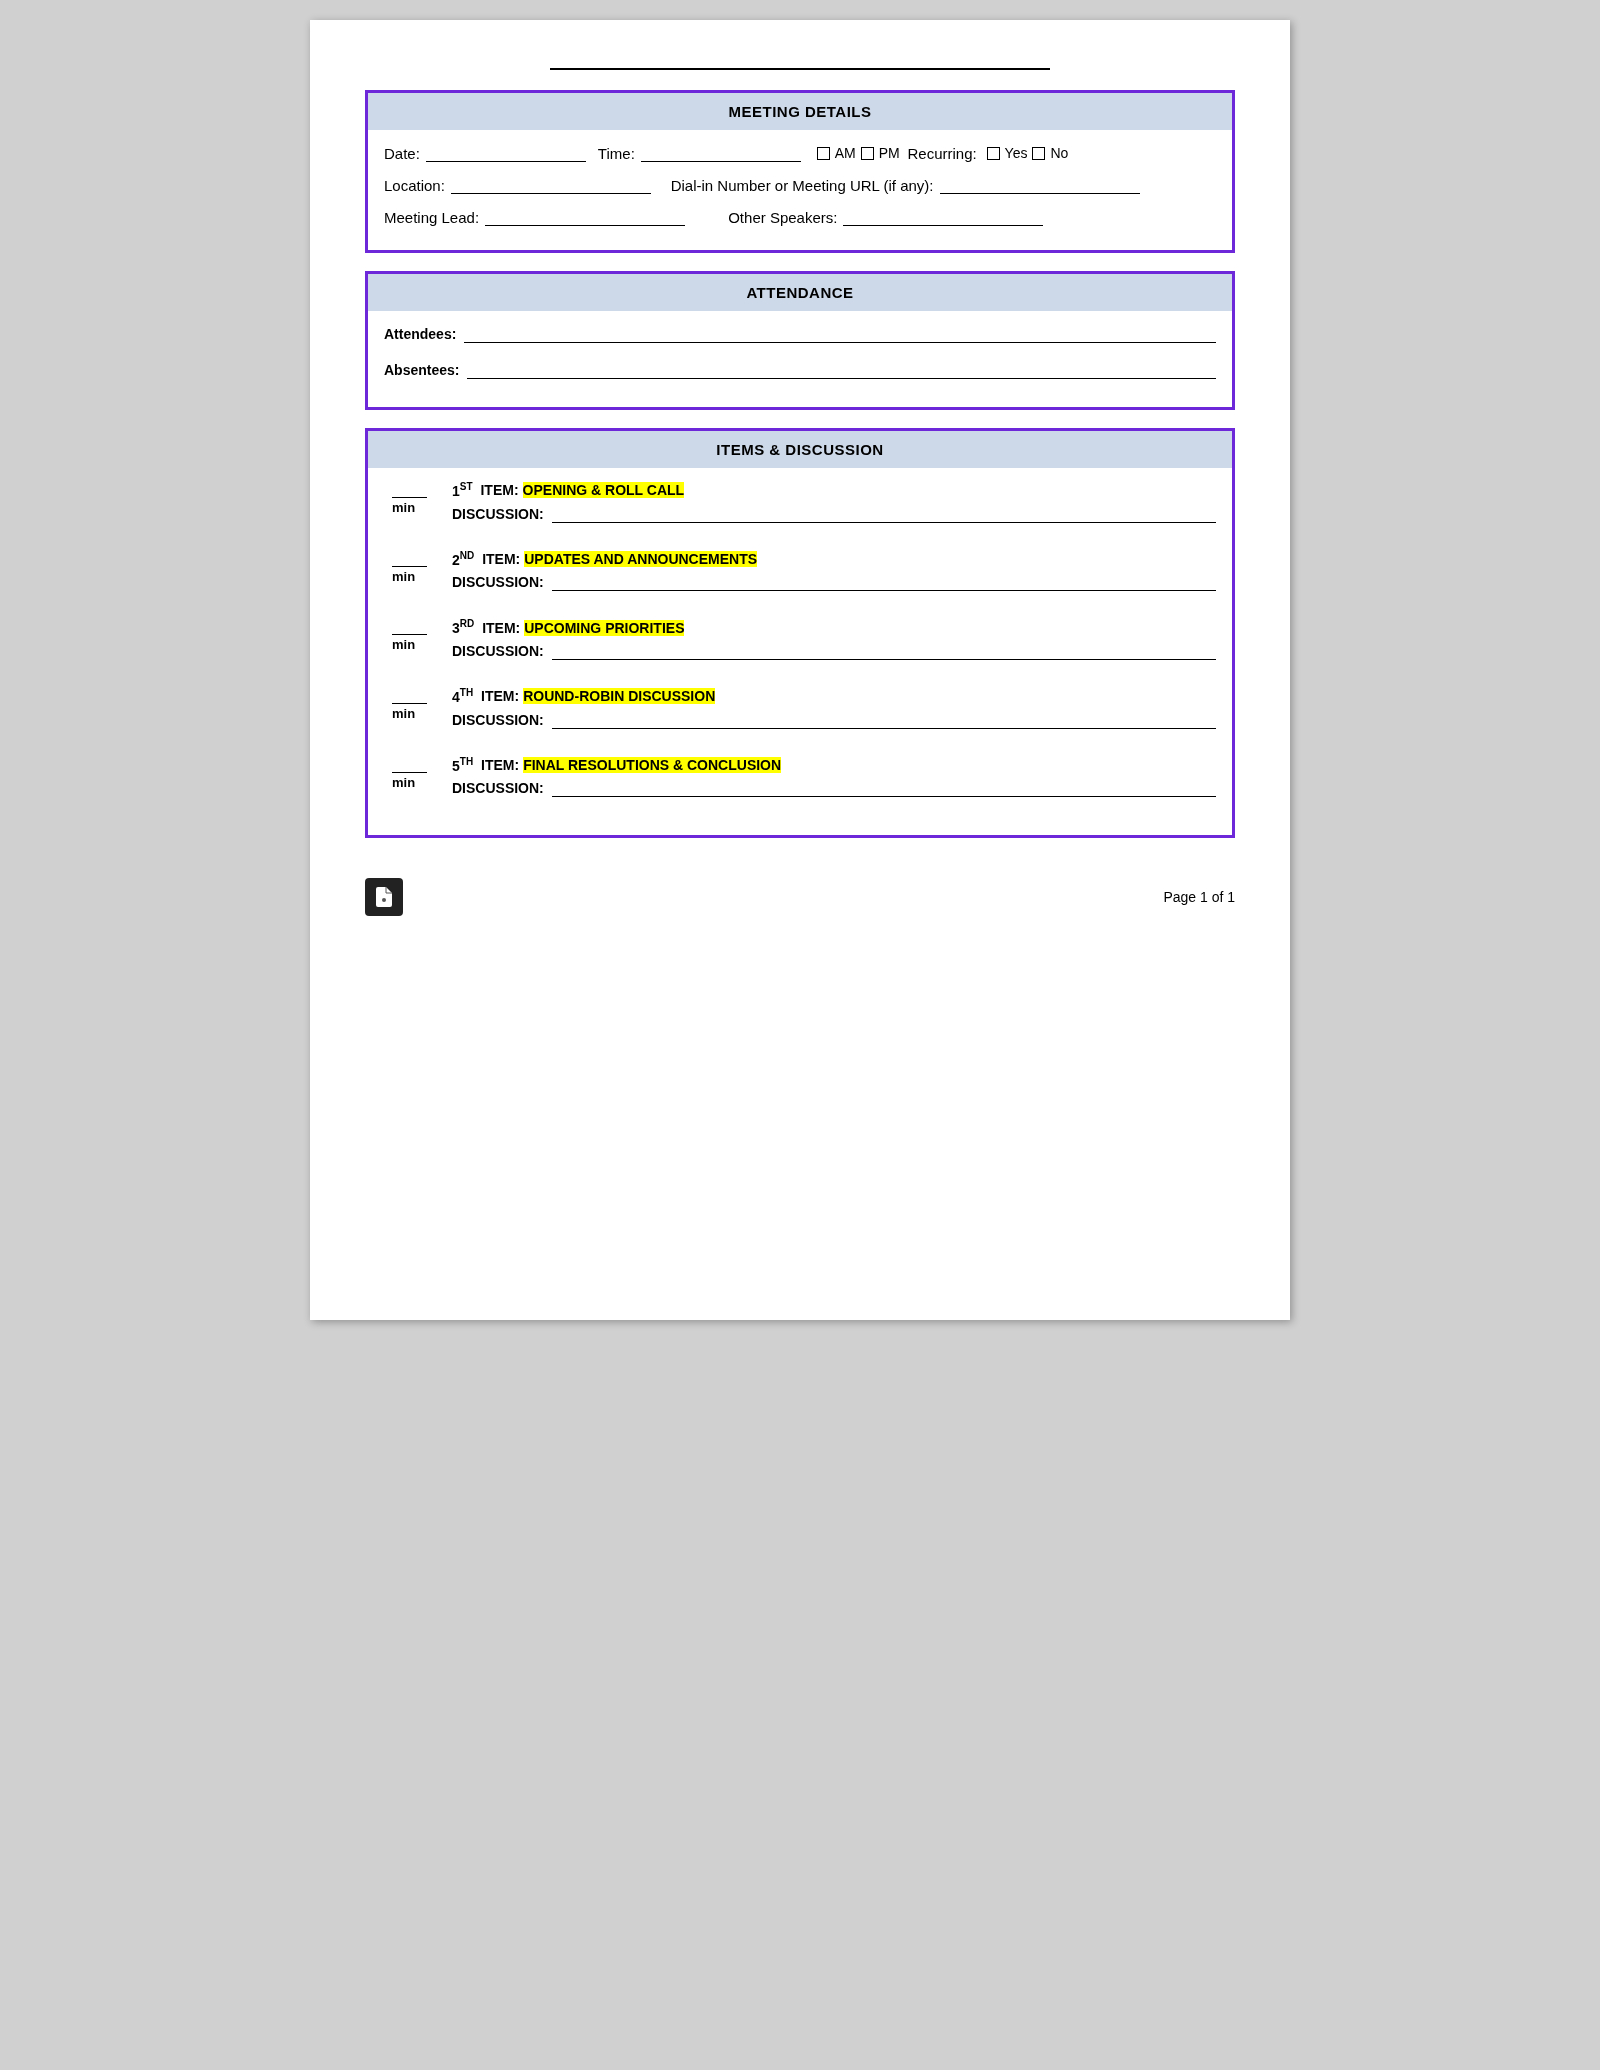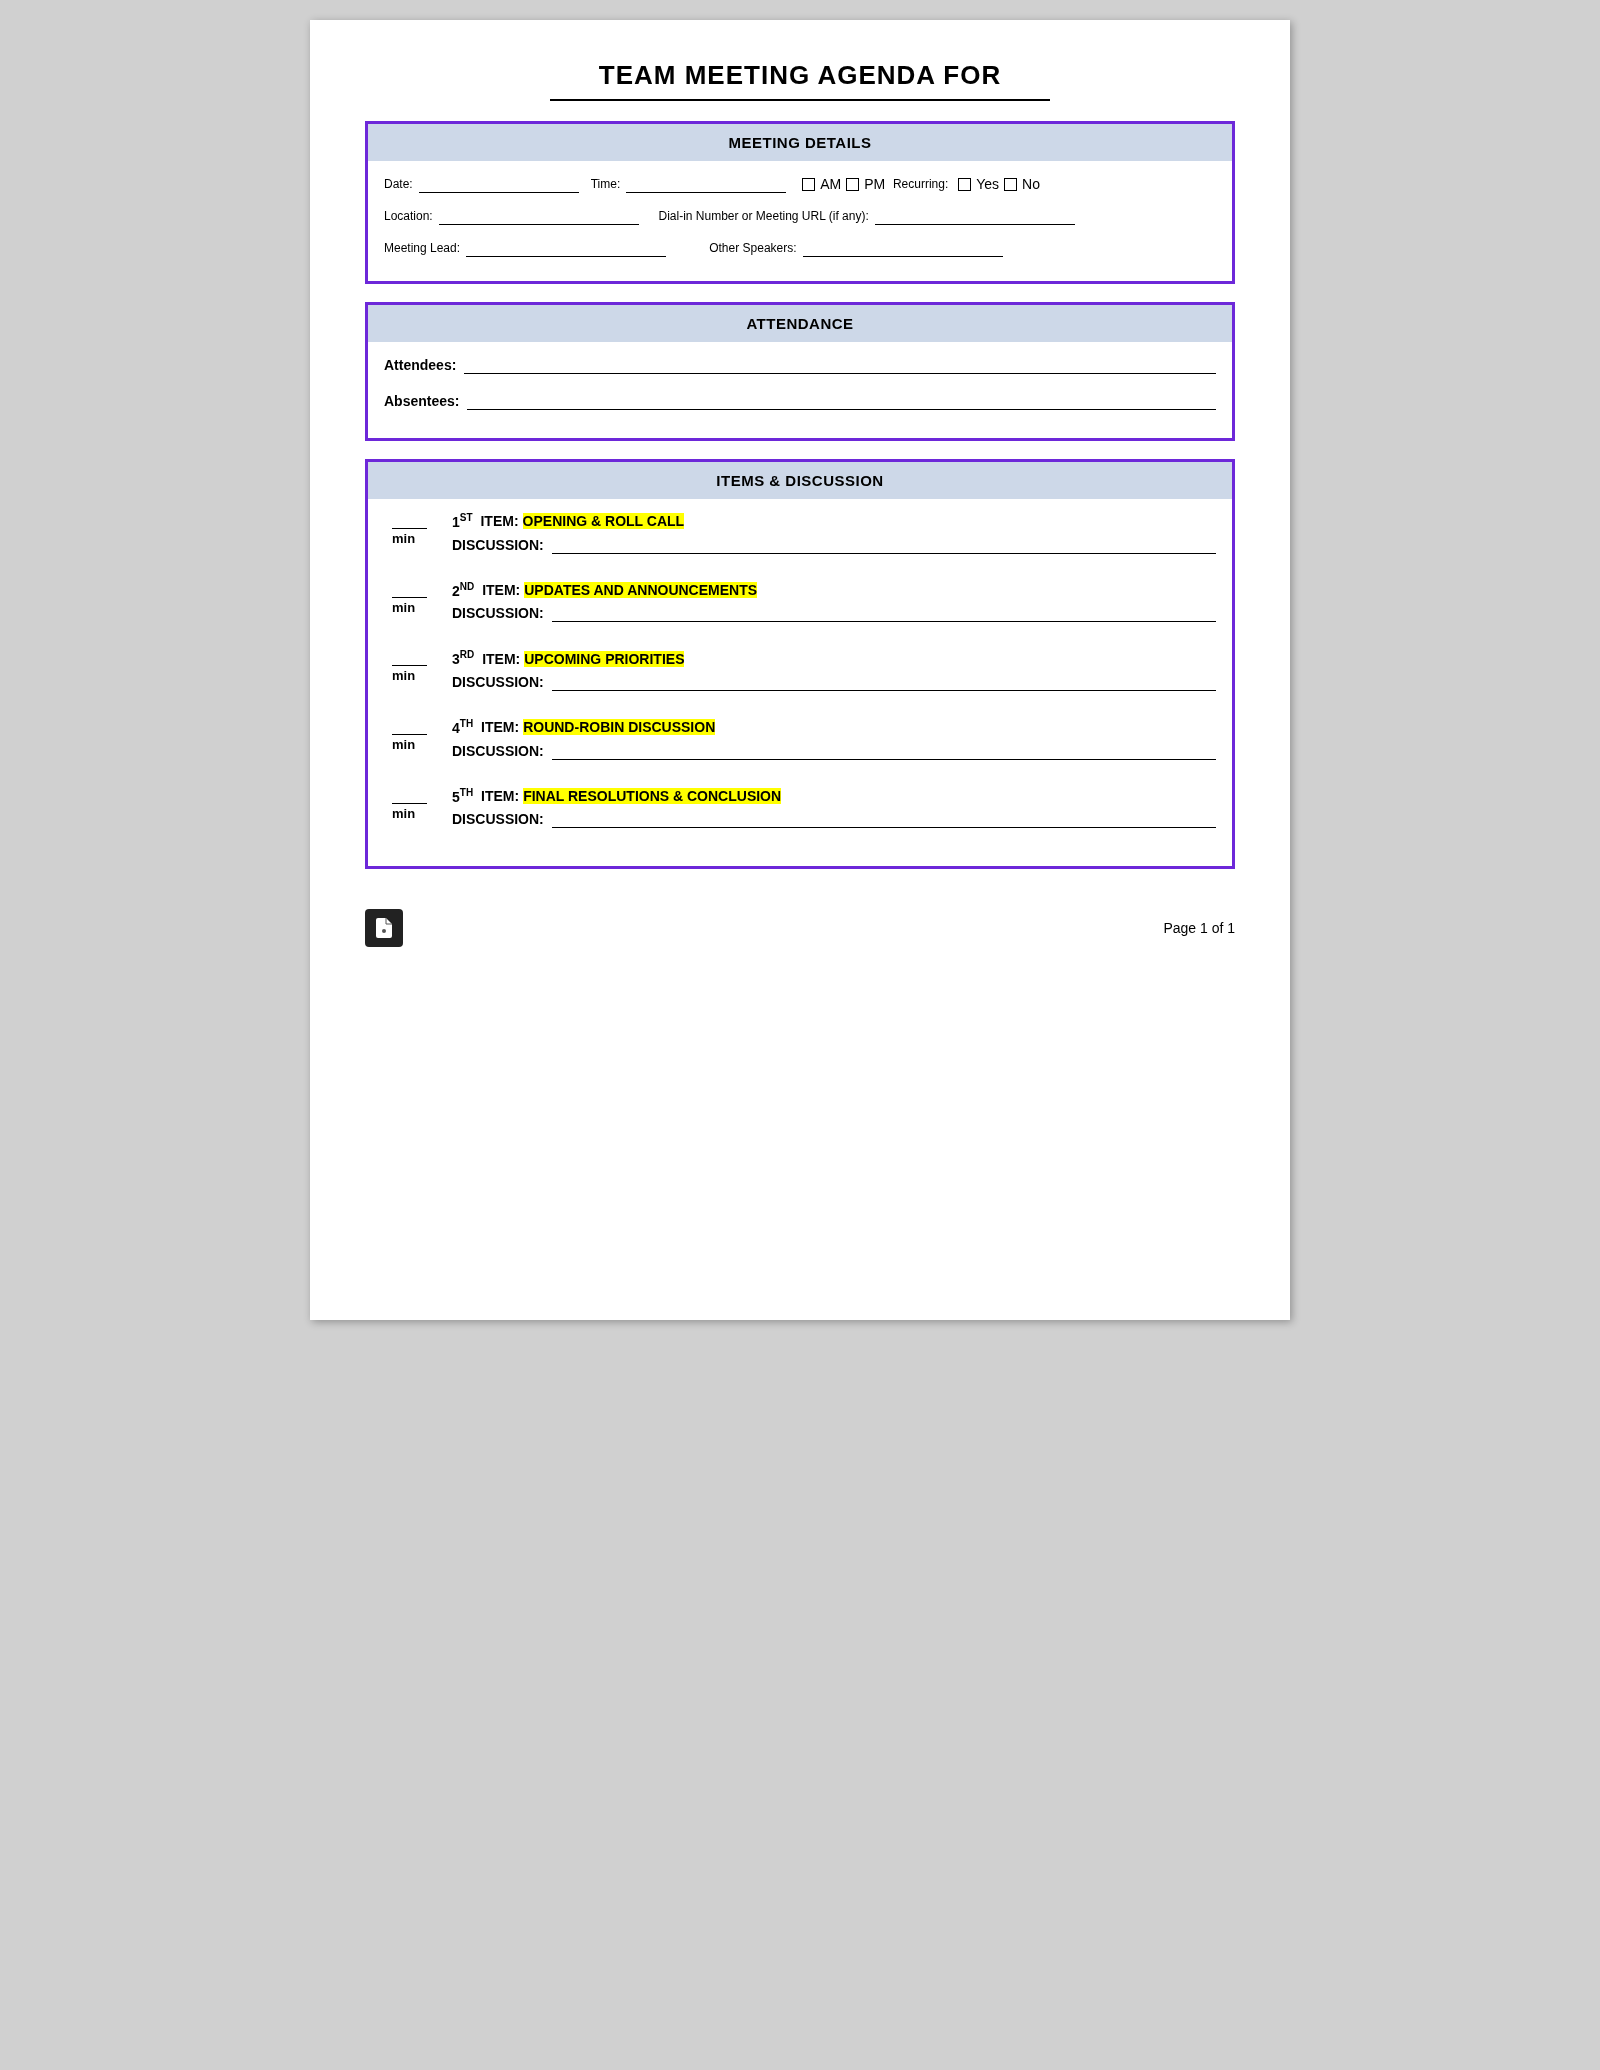--- a/index.html
+++ b/index.html
@@ -68,21 +68,21 @@
       display: flex;
       align-items: center;
       margin-bottom: 14px;
       font-size: 14px;
       color: #000;
     }
 
     .field-label {
       white-space: nowrap;
       margin-right: 6px;
-      font-size: 12px;
+      font-size: 15px;
     }
 
     .field-short {
       width: 160px;
       height: 18px;
       border-bottom: 1px solid #000;
       display: inline-block;
       margin-right: 12px;
     }
 
@@ -243,21 +243,20 @@
       font-size: 14px;
       color: #000;
     }
   </style>
 </head>
 <body>
 
 <div class="page">
 
   <div class="title-section">
-    <div class="main-title">TEAM MEETING AGENDA FOR</div>
     <div class="title-underline"></div>
   </div>
 
   <div class="section-box">
     <div class="section-header">MEETING DETAILS</div>
     <div class="details-content">
 
       <div class="details-row">
         <span class="field-label">Date:</span>
         <span class="field-short"></span>

